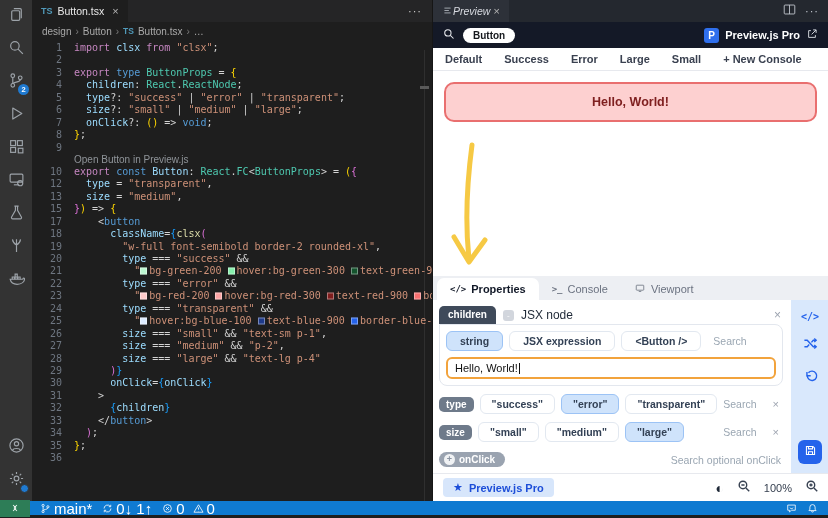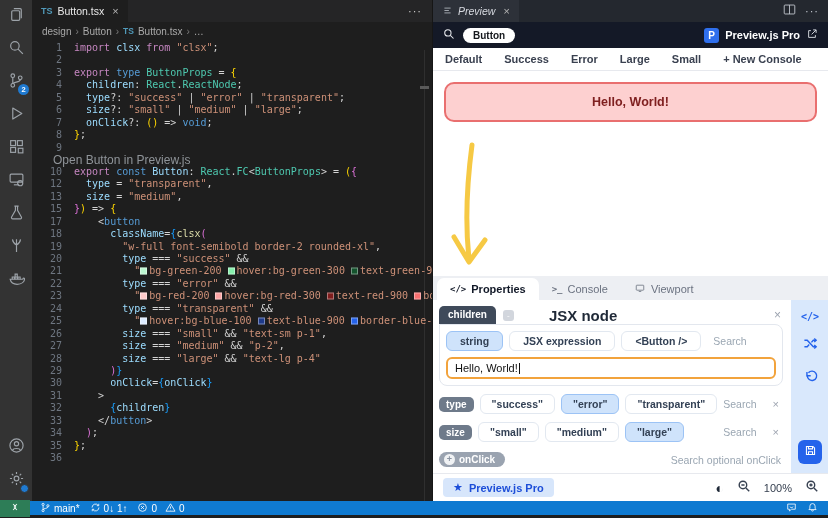--- a/index.html
+++ b/index.html
@@ -25,32 +25,32 @@
   .ts-badge{color:#519aba;font-size:9px;font-weight:bold;}
   .tab-close{color:#b5b5b5;font-size:11px;margin-left:3px;cursor:pointer;}
   .tab-actions{margin-left:auto;color:#cfcfcf;font-size:11px;letter-spacing:1px;display:flex;align-items:center;padding-right:10px;cursor:pointer;}
   .breadcrumb{height:18px;display:flex;align-items:center;padding-left:10px;font-size:10px;color:#a9a9a9;gap:4px;}
   .bc-sep{color:#7a7a7a;}
   .bc-ts{color:#519aba;font-size:8.5px;font-weight:bold;}
   .code{position:relative;padding-top:2px;font-family:"DejaVu Sans Mono",monospace;font-size:10px;}
   .code-line{height:12.45px;line-height:12.45px;display:flex;white-space:pre;}
   .ln{width:30px;text-align:right;color:#6e7681;flex:none;}
   .ct{margin-left:12px;white-space:pre;}
-  .codelens{height:12px;line-height:12px;padding-left:21px;font-size:12px;color:#8f9499;cursor:pointer;font-family:"Liberation Sans",sans-serif;}
+  .codelens{height:12px;line-height:12px;padding-left:42px;font-size:10px;color:#8f9499;cursor:pointer;font-family:"Liberation Sans",sans-serif;}
   .tk-k{color:#c586c0}.tk-K{color:#569cd6}.tk-T{color:#4ec9b0}.tk-v{color:#9cdcfe}
   .tk-s{color:#ce9178}.tk-p{color:#d4d4d4}.tk-f{color:#dcdcaa}.tk-g{color:#ffd700}
   .tk-m{color:#da70d6}.tk-u{color:#179fff}
   .sw{display:inline-block;width:7px;height:7px;margin-right:2px;border:1px solid rgba(255,255,255,.4);transform:translateY(0.5px);}
   .mini-line{position:absolute;right:7px;top:50px;bottom:0;width:0;border-left:1px solid rgba(255,255,255,.08);}
   .mini-dash{position:absolute;right:3px;top:86px;width:9px;height:3px;background:#5a5a5a;}
 
   
   .preview{position:absolute;left:432px;top:0;width:396px;height:501px;background:#ffffff;border-left:1px solid #161616;}
   .pv-tabbar{height:22px;background:#24282f;display:flex;align-items:center;color:#d7dae0;}
-  .pv-tab{display:flex;align-items:center;gap:5px;background:#2d3139;height:100%;padding:0 9px;font-size:10.5px;font-style:italic;cursor:pointer;}
+  .pv-tab{display:flex;align-items:center;background:#2d3139;height:100%;padding:0 9px;font-size:10.5px;font-style:italic;cursor:pointer;}
   .pv-tab svg{width:11px;height:11px;stroke:#aeb4bc;fill:none;stroke-width:1.3;}
   .pv-actions{margin-left:auto;display:flex;align-items:center;gap:9px;padding-right:9px;}
   .pv-actions svg{width:13px;height:13px;stroke:#c2c7cf;fill:none;stroke-width:1.1;cursor:pointer;}
   .pv-ellipsis{font-size:11px;letter-spacing:1px;color:#c2c7cf;cursor:pointer;}
 
   .pv-search{height:26px;background:#141927;display:flex;align-items:center;padding:0 10px;gap:8px;}
   .pv-search .mag svg{width:12px;height:12px;stroke:#e8eaee;fill:none;stroke-width:1.4;}
   .chip{background:#fff;color:#15181d;font-size:10px;font-weight:bold;border-radius:9px;padding:2px 10px;cursor:pointer;}
   .brand{margin-left:auto;display:flex;align-items:center;gap:6px;cursor:pointer;}
   .brand-logo{width:15px;height:15px;border-radius:3px;background:#2f6fed;color:#fff;font-size:10px;font-weight:bold;
@@ -71,21 +71,21 @@
   .pv-props{position:absolute;left:0;top:276px;width:396px;height:197px;}
   .props-tabs{height:24px;background:#edeff3;display:flex;align-items:flex-end;padding-left:4px;}
   .ptab{display:flex;align-items:center;gap:5px;padding:5px 13px;font-size:11px;color:#6b7280;cursor:pointer;border-radius:7px 7px 0 0;}
   .ptab.active{background:#fff;color:#111827;font-weight:bold;}
   .ptab .pticon{font-family:"DejaVu Sans Mono",monospace;font-size:9px;font-weight:bold;}
   .ptab svg{width:12px;height:10px;stroke:currentColor;fill:none;stroke-width:1.3;}
   .props-body{position:relative;height:173px;background:#fff;padding:6px 46px 0 6px;}
   .prop-head{display:flex;align-items:center;gap:7px;}
   .prop-pill-dark{background:#3f4a5a;color:#fff;font-size:10px;font-weight:600;border-radius:5px 5px 0 0;padding:3px 9px 4px;}
   .node-ic{width:11px;height:11px;border-radius:3px;background:#d2d6dd;display:inline-flex;align-items:center;justify-content:center;color:#fff;font-size:8px;}
-  .prop-type{font-size:15px;font-weight:bold;color:#1f2937;margin-left:28px;}
+  .prop-type{font-size:12px;font-weight:normal;color:#1f2937;}
   .head-close{margin-left:auto;color:#9ca3af;font-size:12px;cursor:pointer;padding-right:2px;}
   .prop-card{border:1px solid #e3e7ee;border-radius:0 8px 8px 8px;padding:6px;}
   .pill-row{display:flex;align-items:center;gap:6px;}
   .mode-pill{border:1px solid #e2e8f0;background:#fff;border-radius:6px;padding:3px 13px;font-size:10.5px;font-weight:600;color:#334155;cursor:pointer;white-space:nowrap;}
   .mode-pill.sel{background:#cfe3fb;border-color:#9cc3f5;}
   .pill-search{color:#9aa6b2;font-size:10.5px;margin-left:6px;cursor:text;}
   .prop-input{margin-top:6px;border:2px solid #f2a33c;border-radius:6px;padding:3px 7px;font-size:11px;color:#111;display:flex;align-items:center;cursor:text;}
   .caret{display:inline-block;width:1px;height:11px;background:#111;margin-left:1px;}
   .prop-row{display:flex;align-items:center;gap:6px;margin-top:8px;}
   .name-pill{background:#6e7a8a;color:#fff;font-size:10px;font-weight:600;border-radius:5px;padding:2px 7px;}
@@ -108,21 +108,21 @@
     display:flex;align-items:center;padding:0 10px;}
   .pro-btn{background:#d7e6fb;border-radius:4px;padding:3px 10px;display:flex;align-items:center;gap:6px;cursor:pointer;}
   .pro-star{color:#1d4ed8;font-size:11px;}
   .pro-label{color:#1d4ed8;font-size:11px;font-weight:bold;}
   .foot-right{margin-left:auto;display:flex;align-items:center;gap:13px;color:#1f2937;}
   .contrast-ic{font-size:14px;cursor:pointer;}
   .foot-right svg{width:14px;height:14px;stroke:#374151;fill:none;stroke-width:1.6;cursor:pointer;}
   .zoom-level{font-size:11px;color:#374151;}
 
   
-  .status-bar{position:absolute;left:0;top:501px;width:828px;height:14px;background:#0f7ad1;display:flex;align-items:center;color:#fff;font-size:10px;}
+  .status-bar{position:absolute;left:0;top:501px;width:828px;height:14px;background:#0f7ad1;display:flex;align-items:center;color:#fff;font-size:15px;}
   .remote-seg{width:30px;height:17px;background:#2d7d57;display:flex;align-items:center;justify-content:center;cursor:pointer;}
   .remote-seg svg{width:12px;height:12px;stroke:#e9f3ee;fill:none;stroke-width:1.4;}
   .sb-item{display:flex;align-items:center;gap:3px;margin-left:10px;cursor:pointer;white-space:nowrap;}
   .sb-item svg{width:11px;height:11px;stroke:#fff;fill:none;stroke-width:1.2;}
   .sb-right{margin-left:auto;display:flex;align-items:center;gap:10px;padding-right:10px;}
   .sb-right svg{width:11px;height:11px;stroke:#fff;fill:none;stroke-width:1.2;cursor:pointer;}
 </style>
 </head>
 <body>
 

